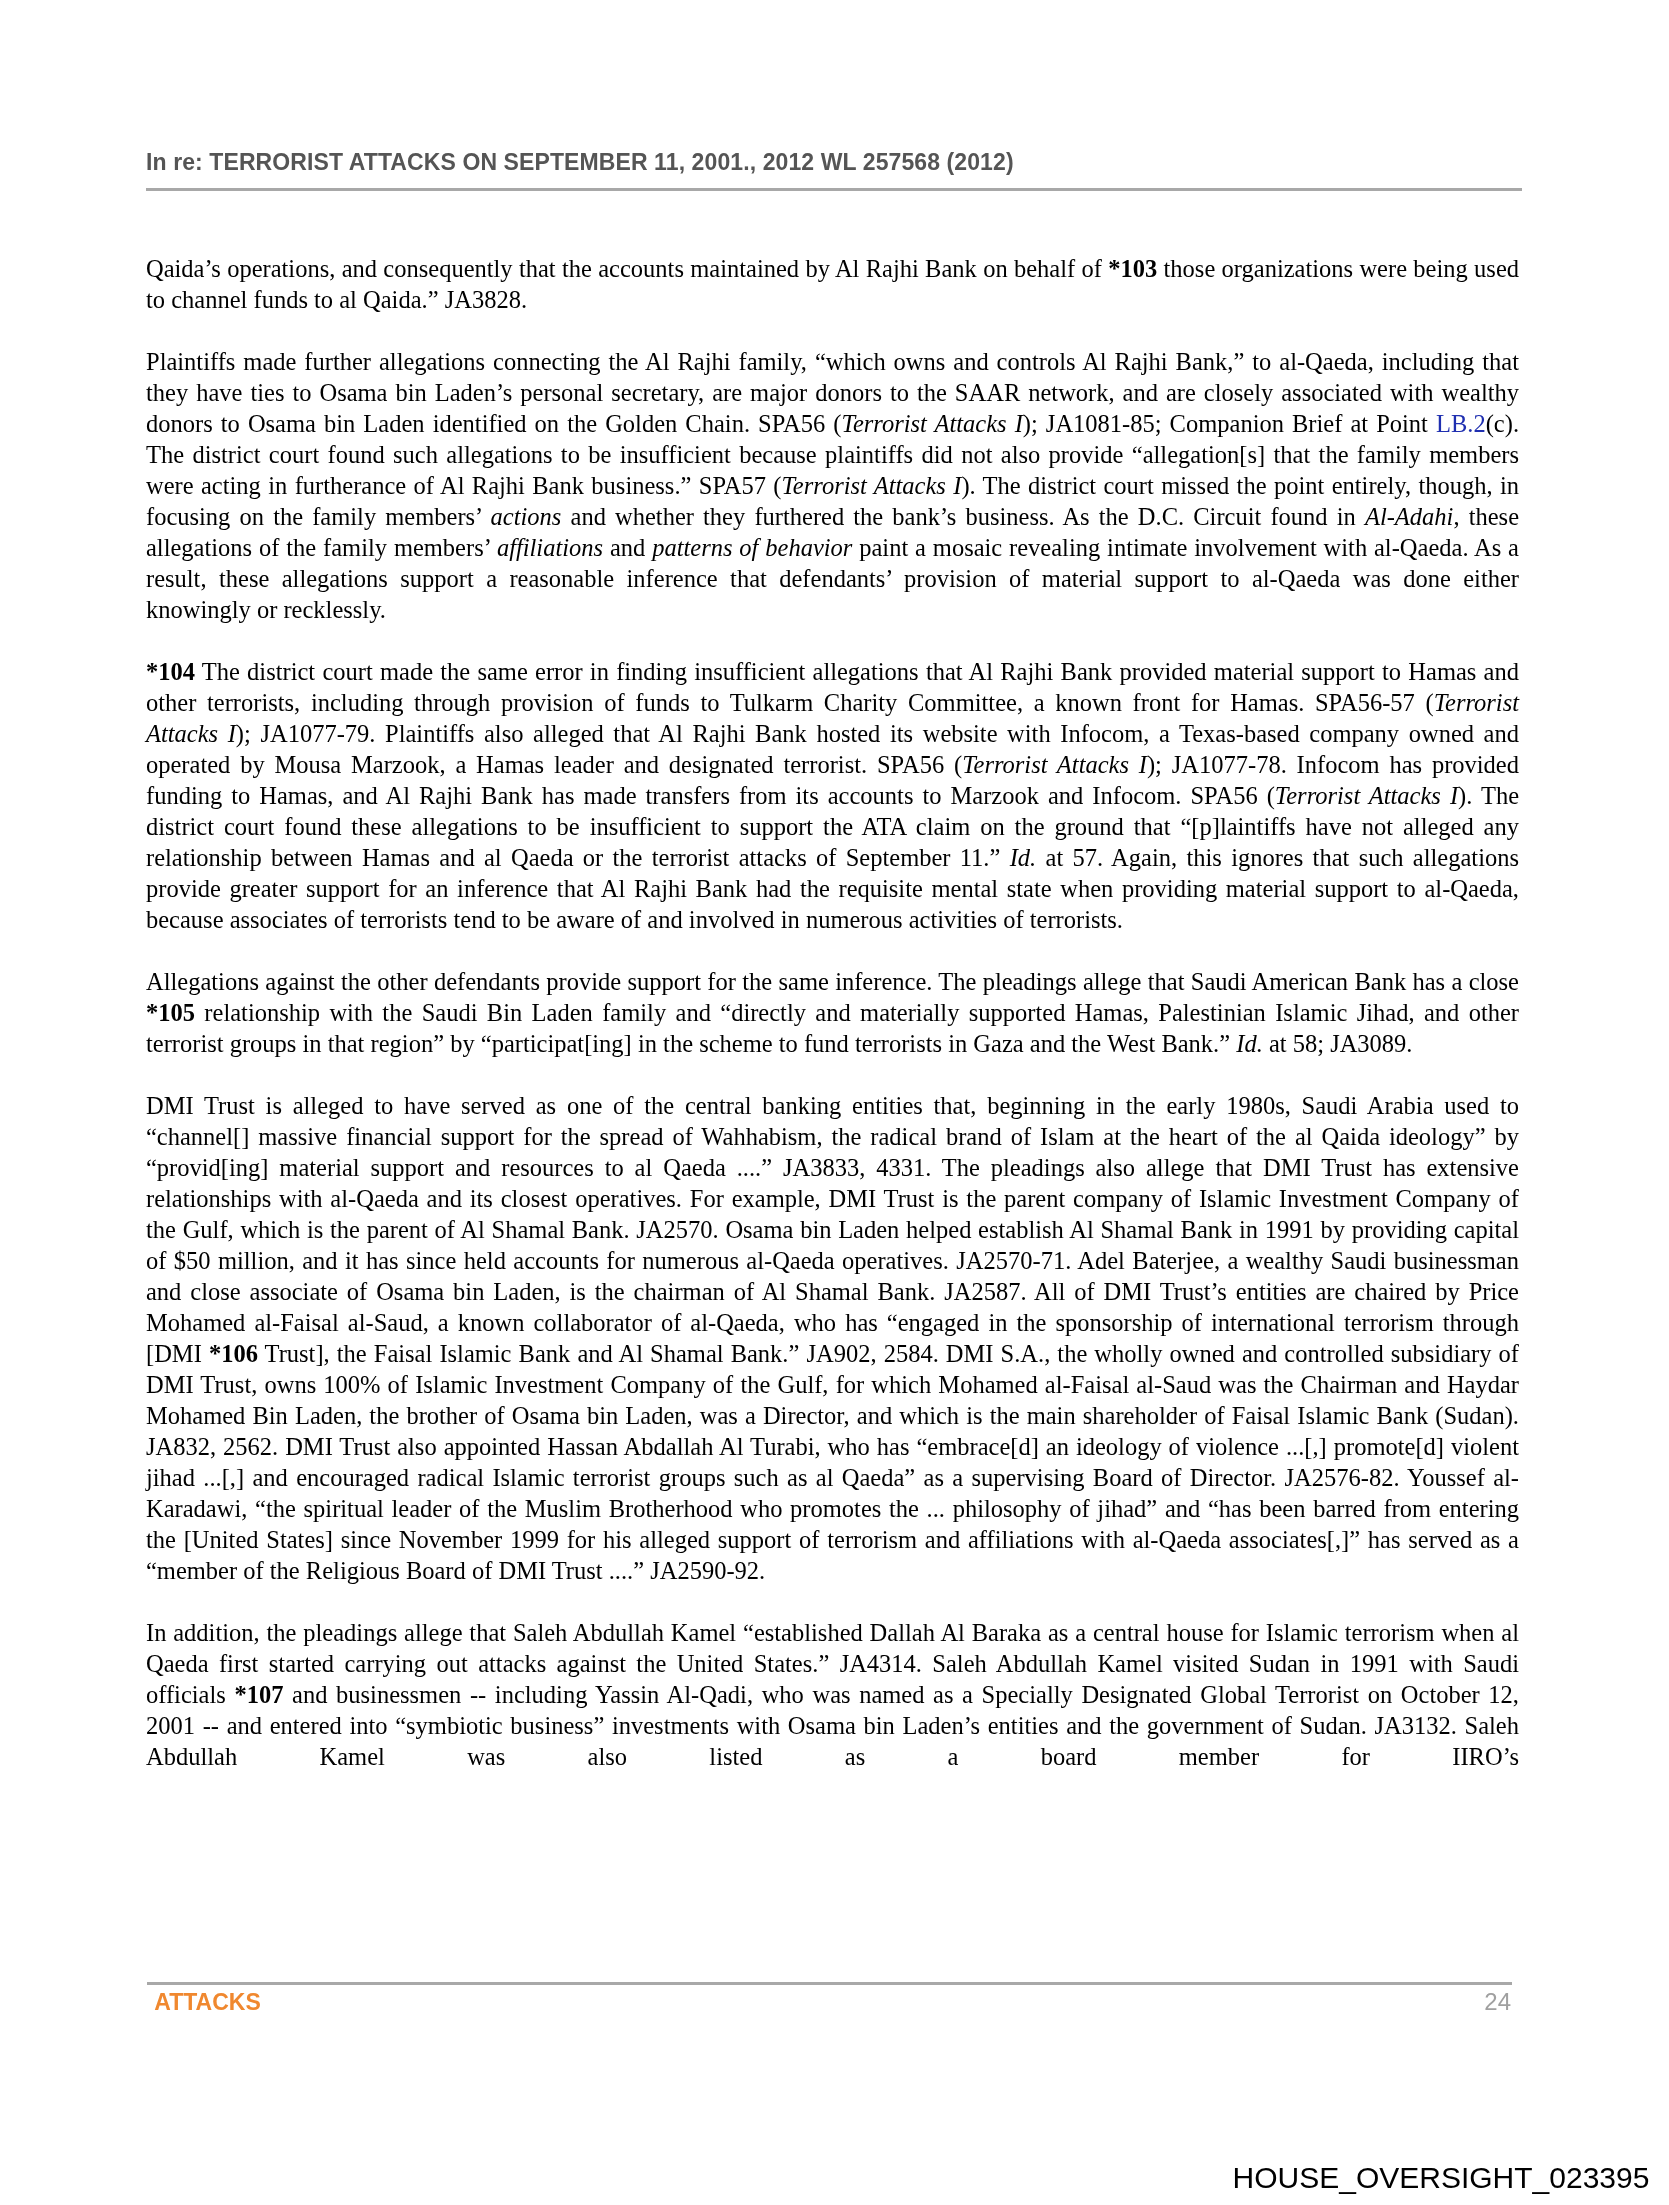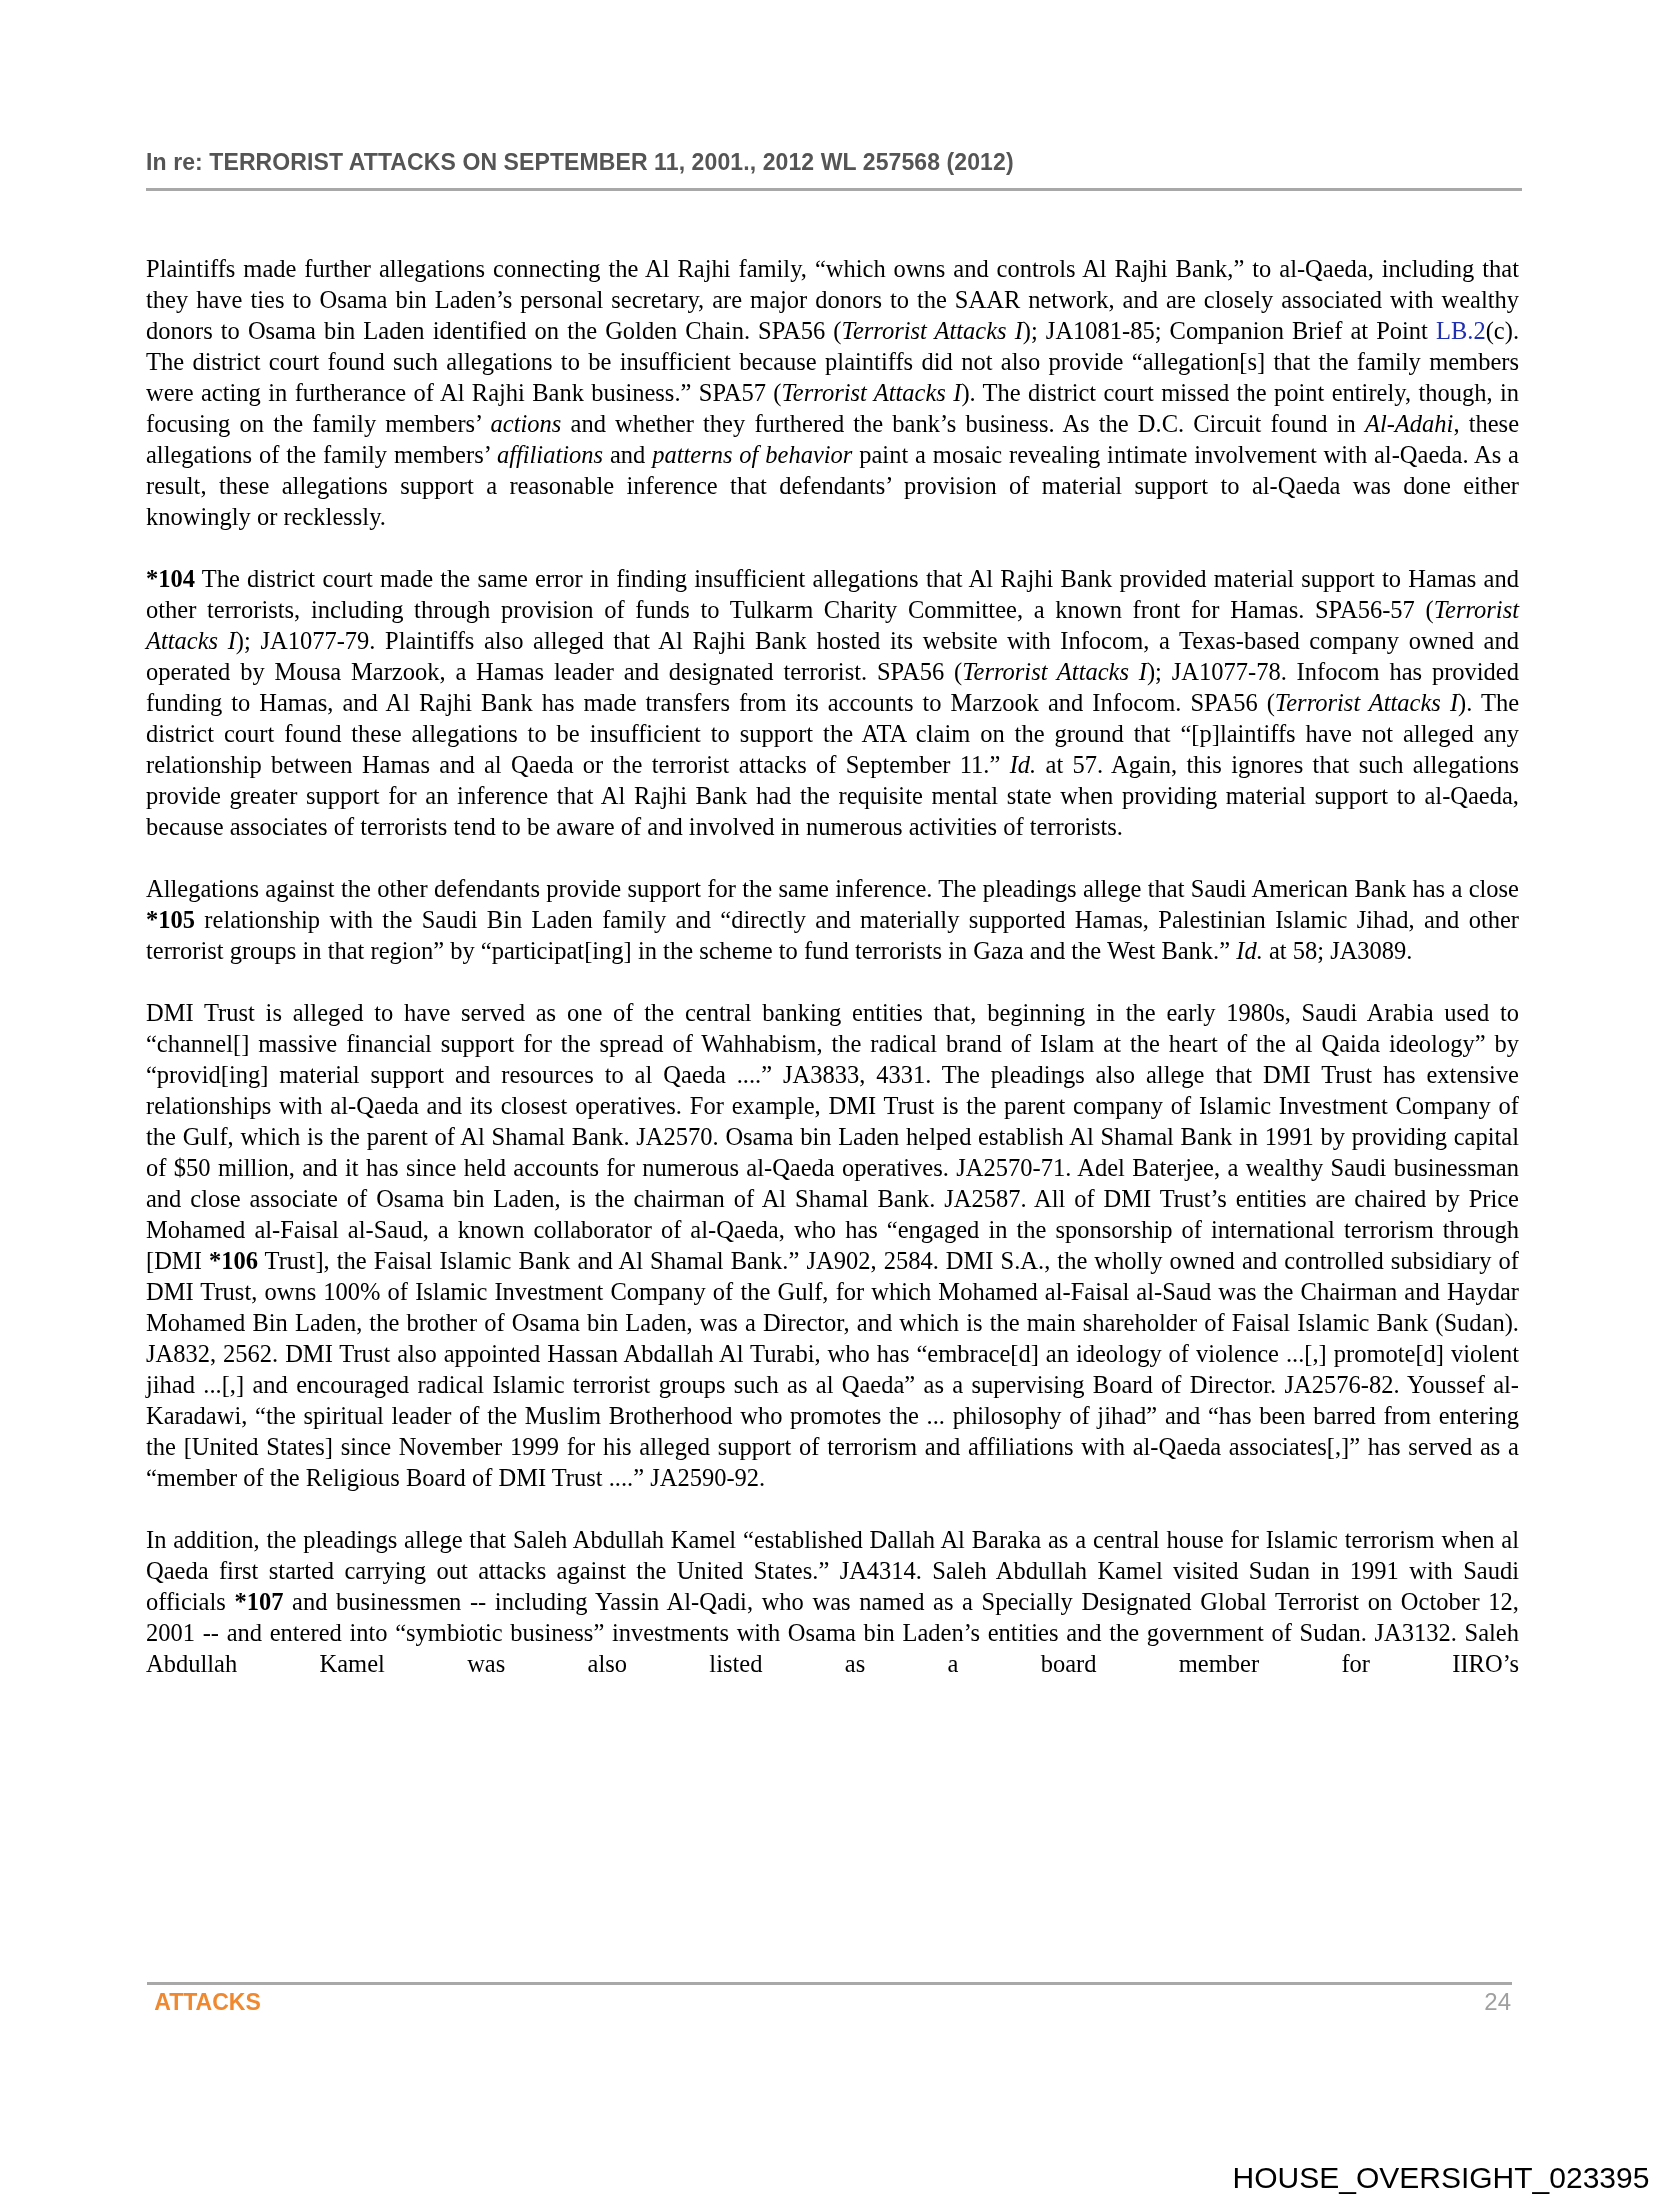--- a/index.html
+++ b/index.html
@@ -46,20 +46,21 @@
 </style>
 </head>
 <body>
 
 <div class="page">
 
   <div class="running-head">In re: TERRORIST ATTACKS ON SEPTEMBER 11, 2001., 2012 WL 257568 (2012)</div>
   <div class="head-rule"></div>
 
   <div class="body-text" id="body-text">
+    <p><span>Qaida’s operations, and consequently that the accounts maintained by Al Rajhi Bank on behalf of </span><span class="star">*103</span><span> those organizations were being used to channel funds to al Qaida.” JA3828.</span></p>
     <p><span>Plaintiffs made further allegations connecting the Al Rajhi family, “which owns and controls Al Rajhi Bank,” to al-Qaeda, including that they have ties to Osama bin Laden’s personal secretary, are major donors to the SAAR network, and are closely associated with wealthy donors to Osama bin Laden identified on the Golden Chain. SPA56 (</span><em>Terrorist Attacks I</em><span>); JA1081-85; Companion Brief at Point </span><span class="link">LB.2</span><span>(c). The district court found such allegations to be insufficient because plaintiffs did not also provide “allegation[s] that the family members were acting in furtherance of Al Rajhi Bank business.” SPA57 (</span><em>Terrorist Attacks I</em><span>). The district court missed the point entirely, though, in focusing on the family members’ </span><em>actions</em><span> and whether they furthered the bank’s business. As the D.C. Circuit found in </span><em>Al-Adahi</em><span>, these allegations of the family members’ </span><em>affiliations</em><span> and </span><em>patterns of behavior</em><span> paint a mosaic revealing intimate involvement with al-Qaeda. As a result, these allegations support a reasonable inference that defendants’ provision of material support to al-Qaeda was done either knowingly or recklessly.</span></p>
     <p><span class="star">*104</span><span> The district court made the same error in finding insufficient allegations that Al Rajhi Bank provided material support to Hamas and other terrorists, including through provision of funds to Tulkarm Charity Committee, a known front for Hamas. SPA56-57 (</span><em>Terrorist Attacks I</em><span>); JA1077-79. Plaintiffs also alleged that Al Rajhi Bank hosted its website with Infocom, a Texas-based company owned and operated by Mousa Marzook, a Hamas leader and designated terrorist. SPA56 (</span><em>Terrorist Attacks I</em><span>); JA1077-78. Infocom has provided funding to Hamas, and Al Rajhi Bank has made transfers from its accounts to Marzook and Infocom. SPA56 (</span><em>Terrorist Attacks I</em><span>). The district court found these allegations to be insufficient to support the ATA claim on the ground that “[p]laintiffs have not alleged any relationship between Hamas and al Qaeda or the terrorist attacks of September 11.” </span><em>Id.</em><span> at 57. Again, this ignores that such allegations provide greater support for an inference that Al Rajhi Bank had the requisite mental state when providing material support to al-Qaeda, because associates of terrorists tend to be aware of and involved in numerous activities of terrorists.</span></p>
     <p><span>Allegations against the other defendants provide support for the same inference. The pleadings allege that Saudi American Bank has a close </span><span class="star">*105</span><span> relationship with the Saudi Bin Laden family and “directly and materially supported Hamas, Palestinian Islamic Jihad, and other terrorist groups in that region” by “participat[ing] in the scheme to fund terrorists in Gaza and the West Bank.” </span><em>Id.</em><span> at 58; JA3089.</span></p>
     <p><span>DMI Trust is alleged to have served as one of the central banking entities that, beginning in the early 1980s, Saudi Arabia used to “channel[] massive financial support for the spread of Wahhabism, the radical brand of Islam at the heart of the al Qaida ideology” by “provid[ing] material support and resources to al Qaeda ....” JA3833, 4331. The pleadings also allege that DMI Trust has extensive relationships with al-Qaeda and its closest operatives. For example, DMI Trust is the parent company of Islamic Investment Company of the Gulf, which is the parent of Al Shamal Bank. JA2570. Osama bin Laden helped establish Al Shamal Bank in 1991 by providing capital of $50 million, and it has since held accounts for numerous al-Qaeda operatives. JA2570-71. Adel Baterjee, a wealthy Saudi businessman and close associate of Osama bin Laden, is the chairman of Al Shamal Bank. JA2587. All of DMI Trust’s entities are chaired by Price Mohamed al-Faisal al-Saud, a known collaborator of al-Qaeda, who has “engaged in the sponsorship of international terrorism through [DMI </span><span class="star">*106</span><span> Trust], the Faisal Islamic Bank and Al Shamal Bank.” JA902, 2584. DMI S.A., the wholly owned and controlled subsidiary of DMI Trust, owns 100% of Islamic Investment Company of the Gulf, for which Mohamed al-Faisal al-Saud was the Chairman and Haydar Mohamed Bin Laden, the brother of Osama bin Laden, was a Director, and which is the main shareholder of Faisal Islamic Bank (Sudan). JA832, 2562. DMI Trust also appointed Hassan Abdallah Al Turabi, who has “embrace[d] an ideology of violence ...[,] promote[d] violent jihad ...[,] and encouraged radical Islamic terrorist groups such as al Qaeda” as a supervising Board of Director. JA2576-82. Youssef al-Karadawi, “the spiritual leader of the Muslim Brotherhood who promotes the ... philosophy of jihad” and “has been barred from entering the [United States] since November 1999 for his alleged support of terrorism and affiliations with al-Qaeda associates[,]” has served as a “member of the Religious Board of DMI Trust ....” JA2590-92.</span></p>
     <p><span>In addition, the pleadings allege that Saleh Abdullah Kamel “established Dallah Al Baraka as a central house for Islamic terrorism when al Qaeda first started carrying out attacks against the United States.” JA4314. Saleh Abdullah Kamel visited Sudan in 1991 with Saudi officials </span><span class="star">*107</span><span> and businessmen -- including Yassin Al-Qadi, who was named as a Specially Designated Global Terrorist on October 12, 2001 -- and entered into “symbiotic business” investments with Osama bin Laden’s entities and the government of Sudan. JA3132. Saleh Abdullah Kamel was also listed as a board member for IIRO’s</span></p>
   </div>
 
   <div class="foot-rule"></div>
   <div class="footer">
     <span class="brand">ATTACKS</span>

